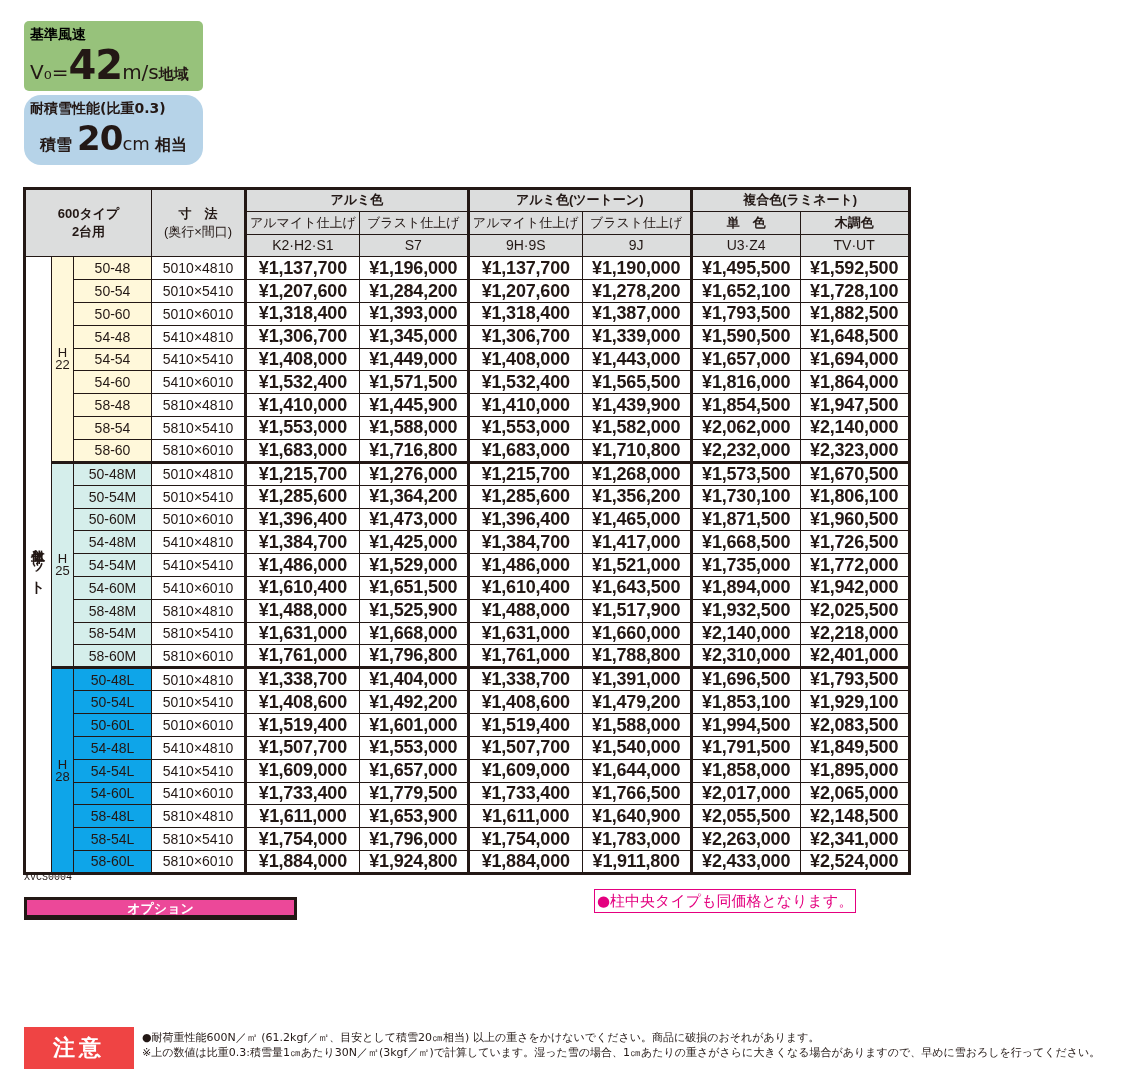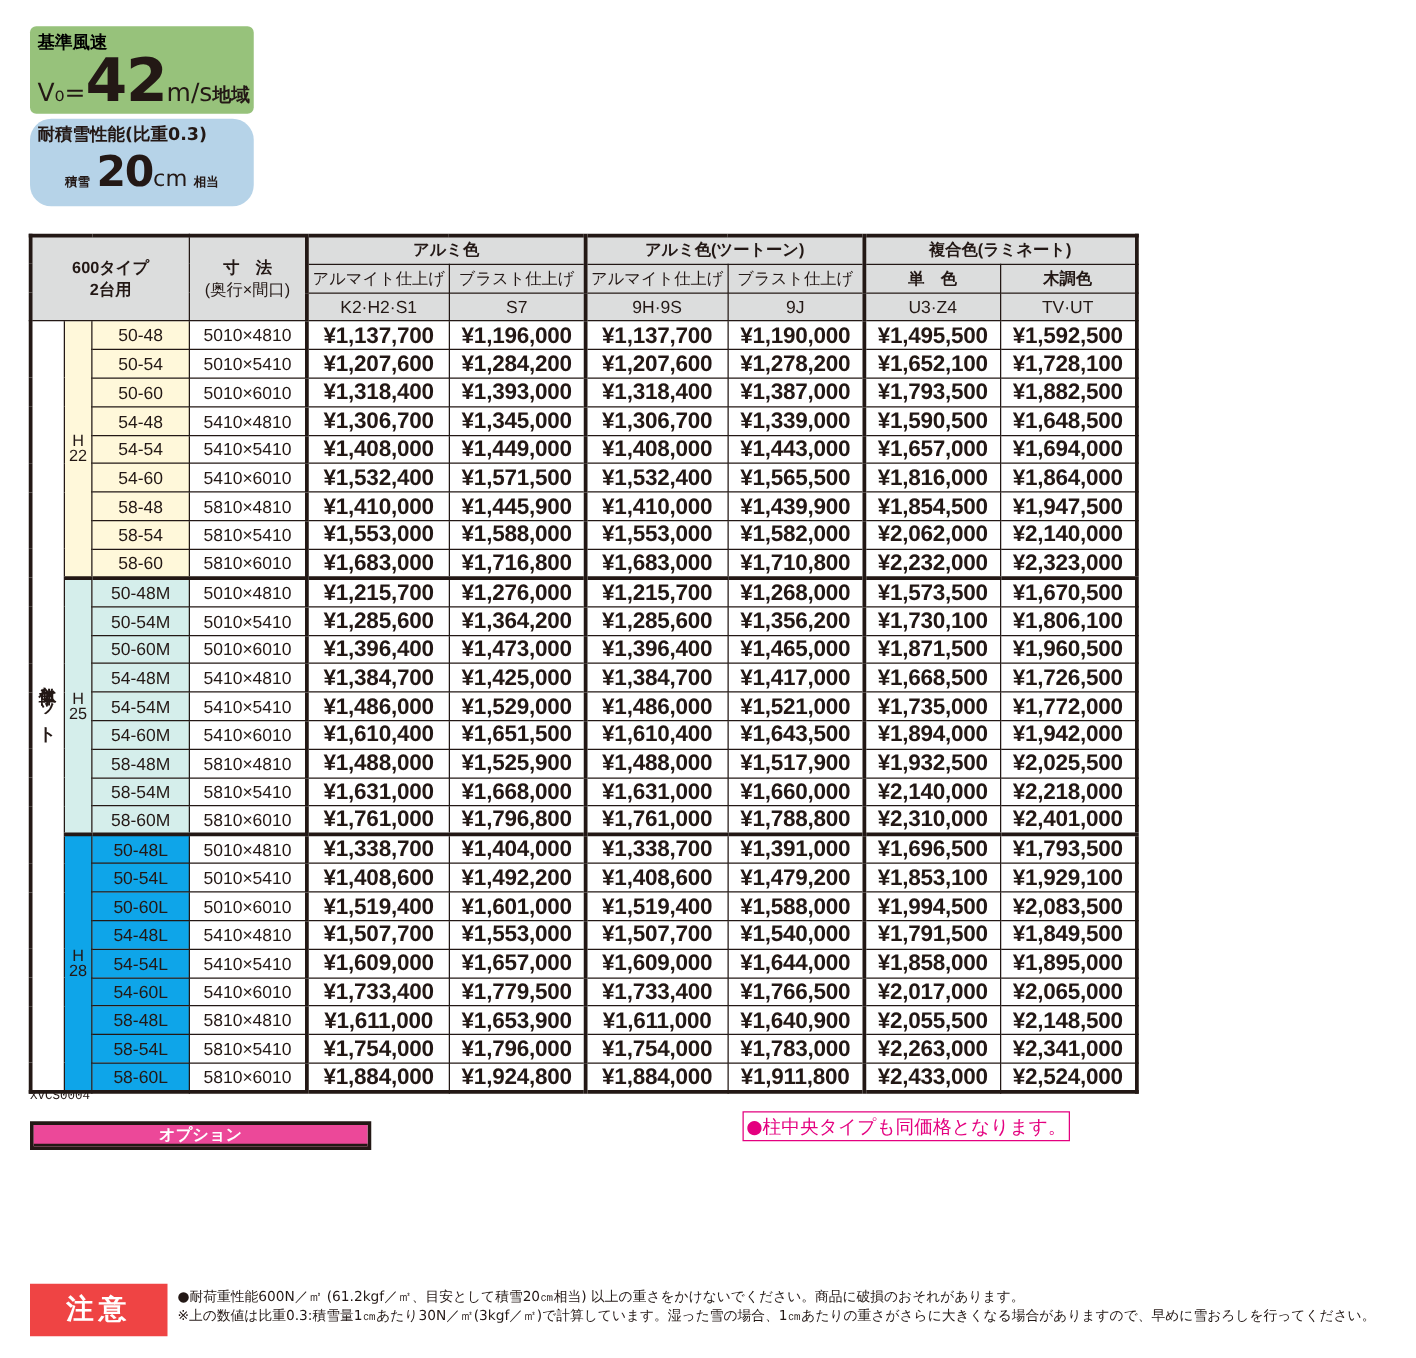--- a/index.html
+++ b/index.html
@@ -1,28 +1,28 @@
 <!DOCTYPE html>
 <html><head>
 <meta charset="utf-8">
 <style>
   * { box-sizing: border-box; margin: 0; padding: 0; }
   body { width: 1133px; height: 1086px; background: #ffffff; position: relative; font-family: "DejaVu Sans", "Liberation Sans", sans-serif; color: #231815; overflow: hidden; }
 
   .badge-wind { position: absolute; left: 24px; top: 21px; width: 179px; height: 70px; background: #97c27b; border-radius: 5px; padding: 4px 6px; }
   .badge-wind .lbl { font-size: 14px; font-weight: bold; color: #000000; line-height: 18px; }
   .badge-wind .val { font-size: 20px; line-height: 44px; white-space: nowrap; color: #231815; }
-  .badge-wind .val .big { font-size: 48px; font-weight: bold; letter-spacing: -1px; }
+  .badge-wind .val .big { font-size: 40px; font-weight: bold; letter-spacing: -1px; }
   .badge-wind .val .unit { font-size: 20px; }
   .badge-wind .val .region { font-size: 15px; font-weight: bold; }
 
   .badge-snow { position: absolute; left: 24px; top: 95px; width: 179px; height: 70px; background: #b6d3e8; border-radius: 17px; padding: 4px 6px; }
   .badge-snow .lbl { font-size: 14px; font-weight: bold; line-height: 18px; }
   .badge-snow .val { text-align: center; line-height: 42px; white-space: nowrap; }
-  .badge-snow .val .s1 { font-size: 10px; font-weight: bold; }
+  .badge-snow .val .s1 { font-size: 16px; font-weight: bold; }
   .badge-snow .val .big { font-size: 34px; font-weight: bold; letter-spacing: -1px; }
   .badge-snow .val .unit { font-size: 18px; }
 
   table.price { position: absolute; left: 23px; top: 187px; border-collapse: collapse; border: 3px solid #231815; font-family: "Liberation Sans", "DejaVu Sans", sans-serif; }
   table.price td, table.price th { border: 1px solid #231815; height: 22.8px; text-align: center; white-space: nowrap; }
   table.price th { background: #dcdddd; font-weight: bold; font-size: 13px; padding: 0 3px; }
   table.price th.sub { font-size: 13px; font-weight: normal; }
   table.price th.code { font-weight: normal; font-size: 14px; }
   table.price td.model { font-size: 14px; width: 78px; }
   table.price td.size { font-size: 14px; width: 94px; }

